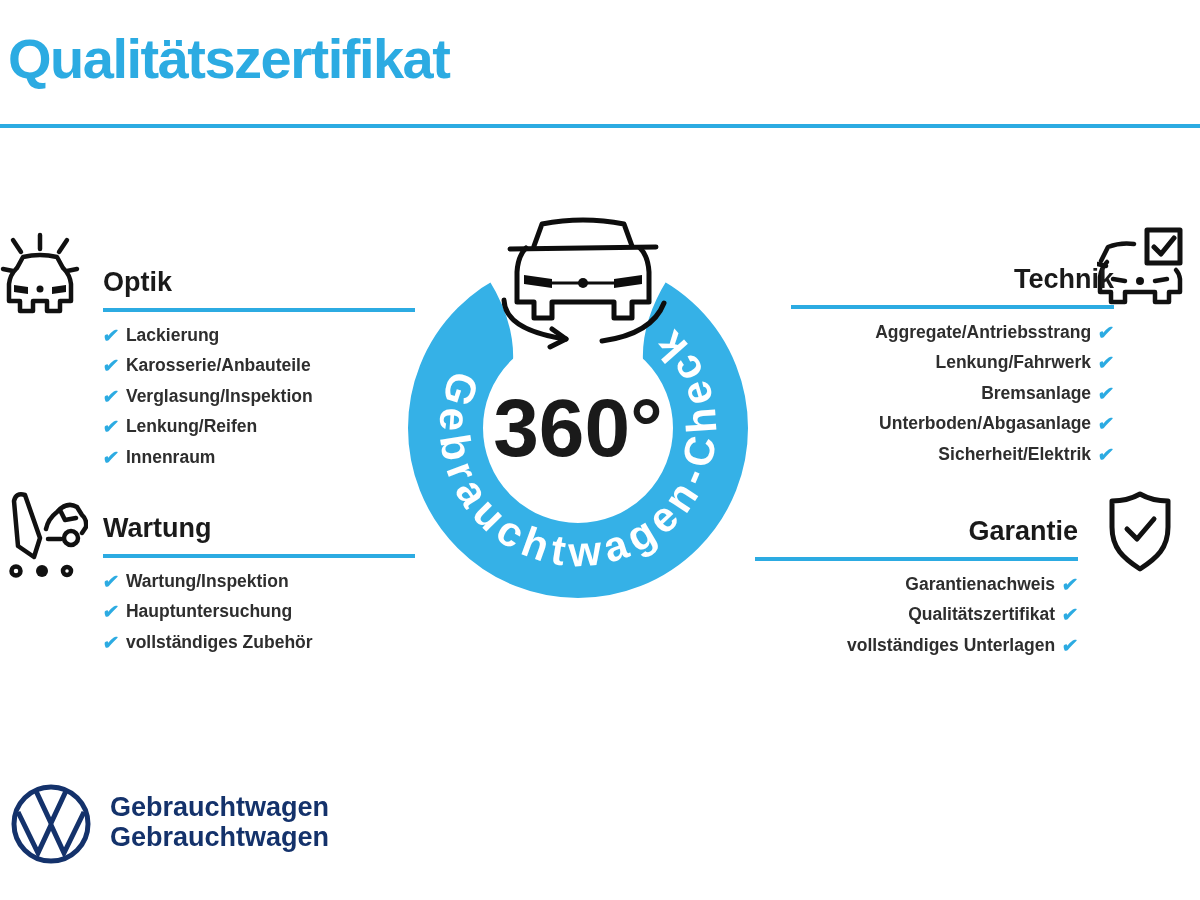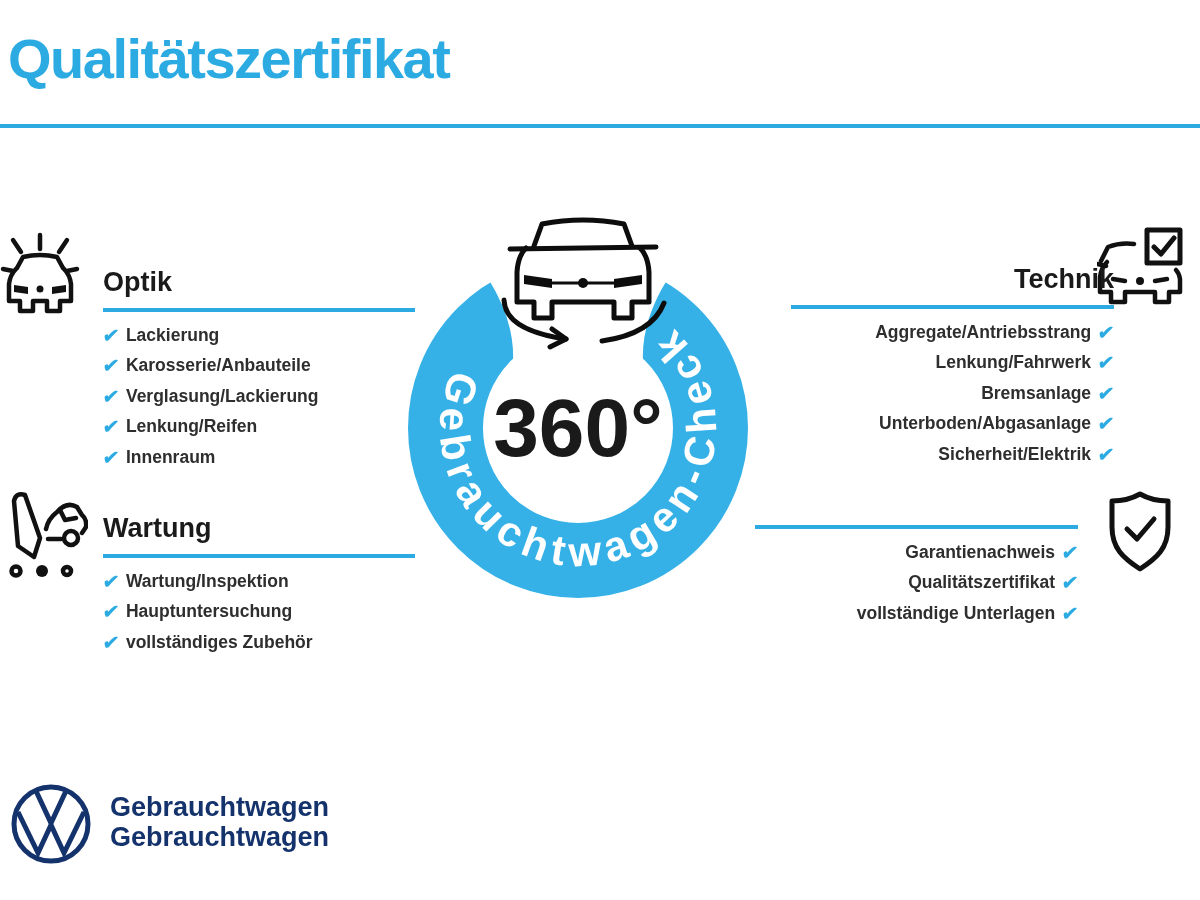--- a/index.html
+++ b/index.html
@@ -123,21 +123,21 @@
       <div class="row">
         <span class="check">✔</span>
         <span class="label">Lackierung</span>
       </div>
       <div class="row">
         <span class="check">✔</span>
         <span class="label">Karosserie/Anbauteile</span>
       </div>
       <div class="row">
         <span class="check">✔</span>
-        <span class="label">Verglasung/Lackierung</span>
+        <span class="label">Verglasung/Inspektion</span>
       </div>
       <div class="row">
         <span class="check">✔</span>
         <span class="label">Lenkung/Reifen</span>
       </div>
       <div class="row">
         <span class="check">✔</span>
         <span class="label">Innenraum</span>
       </div>
     </div>
@@ -183,32 +183,33 @@
         <span class="label">Hauptuntersuchung</span>
       </div>
       <div class="row">
         <span class="check">✔</span>
         <span class="label">vollständiges Zubehör</span>
       </div>
     </div>
 </div>
 
 <div class="abs section right" id="sec-garantie">
+  <div class="sec-title">Garantie</div>
   <div class="sec-rule"></div>
   <div class="sec-list">
       <div class="row">
         <span class="label">Garantienachweis</span>
         <span class="check">✔</span>
       </div>
       <div class="row">
         <span class="label">Qualitätszertifikat</span>
         <span class="check">✔</span>
       </div>
       <div class="row">
-        <span class="label">vollständige Unterlagen</span>
+        <span class="label">vollständiges Unterlagen</span>
         <span class="check">✔</span>
       </div>
     </div>
 </div>
 
 <svg class="abs" style="left:10px;top:783px" width="82" height="82" viewBox="-41 -41 82 82">
   <circle class="vw" r="37"></circle>
   <path class="vw" d="M-15 -33 L0 -1 L15 -33"></path>
   <path class="vw" d="M-33 -12 L-13 29 L0 1 L13 29 L33 -12"></path>
 </svg>

